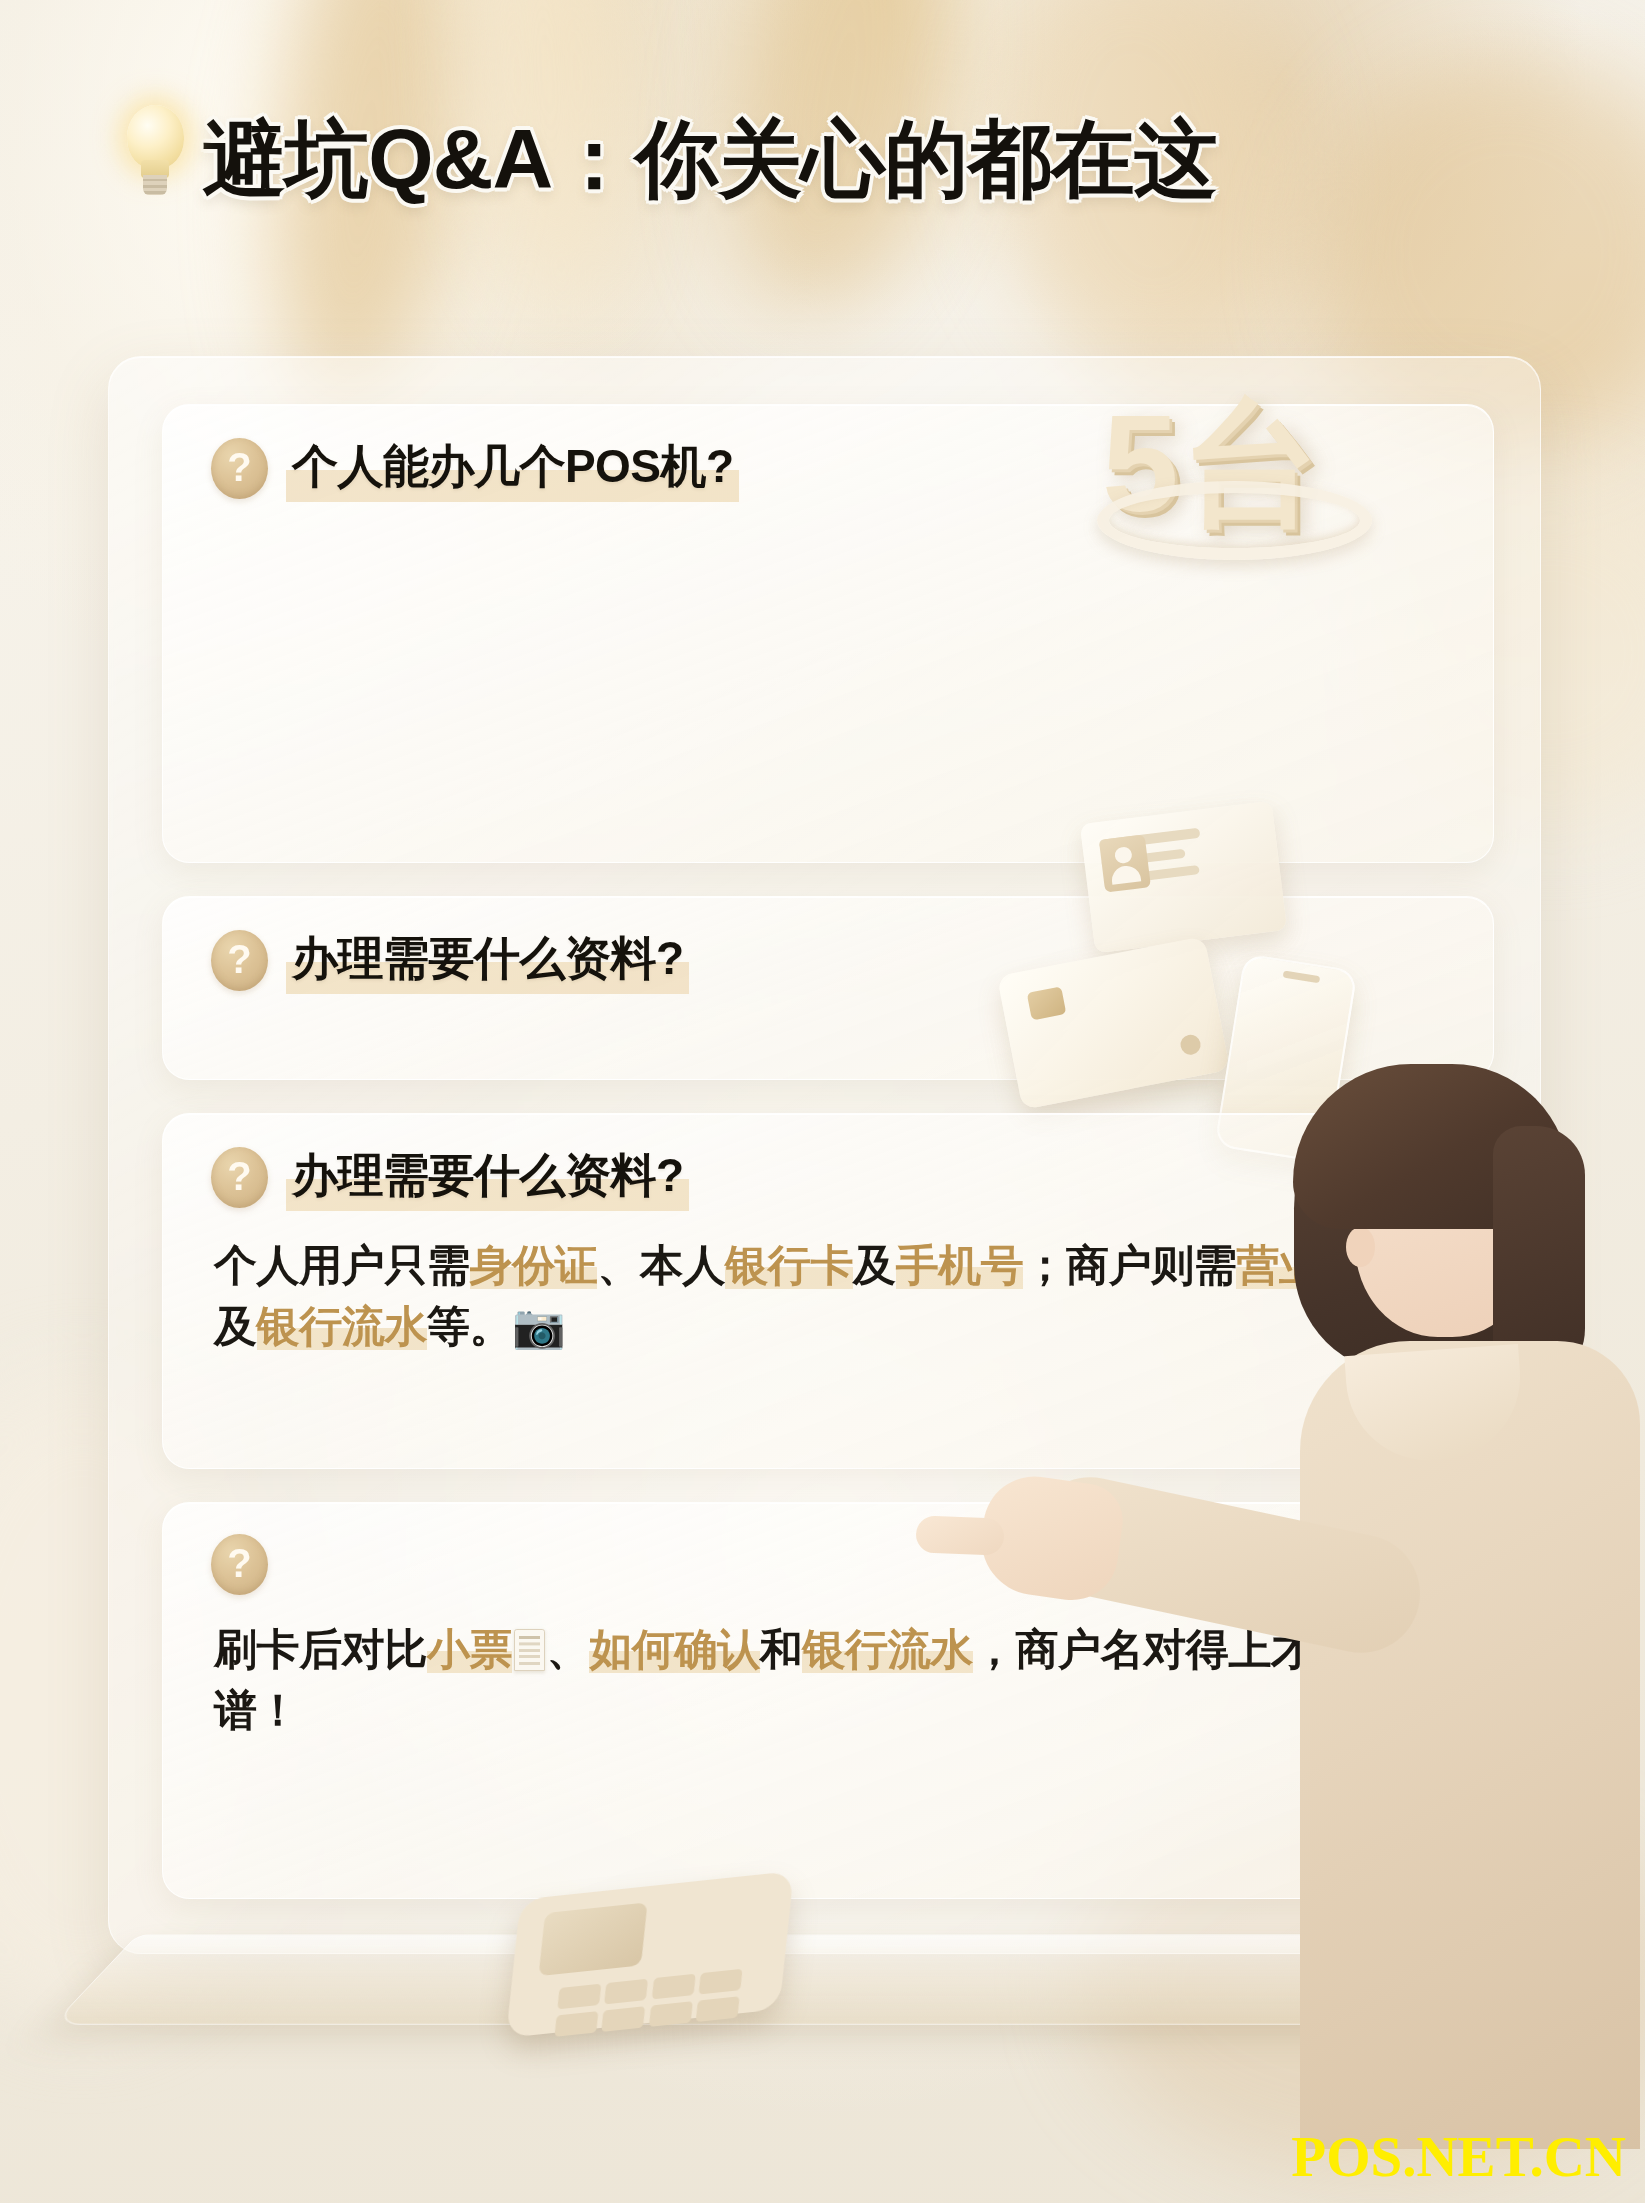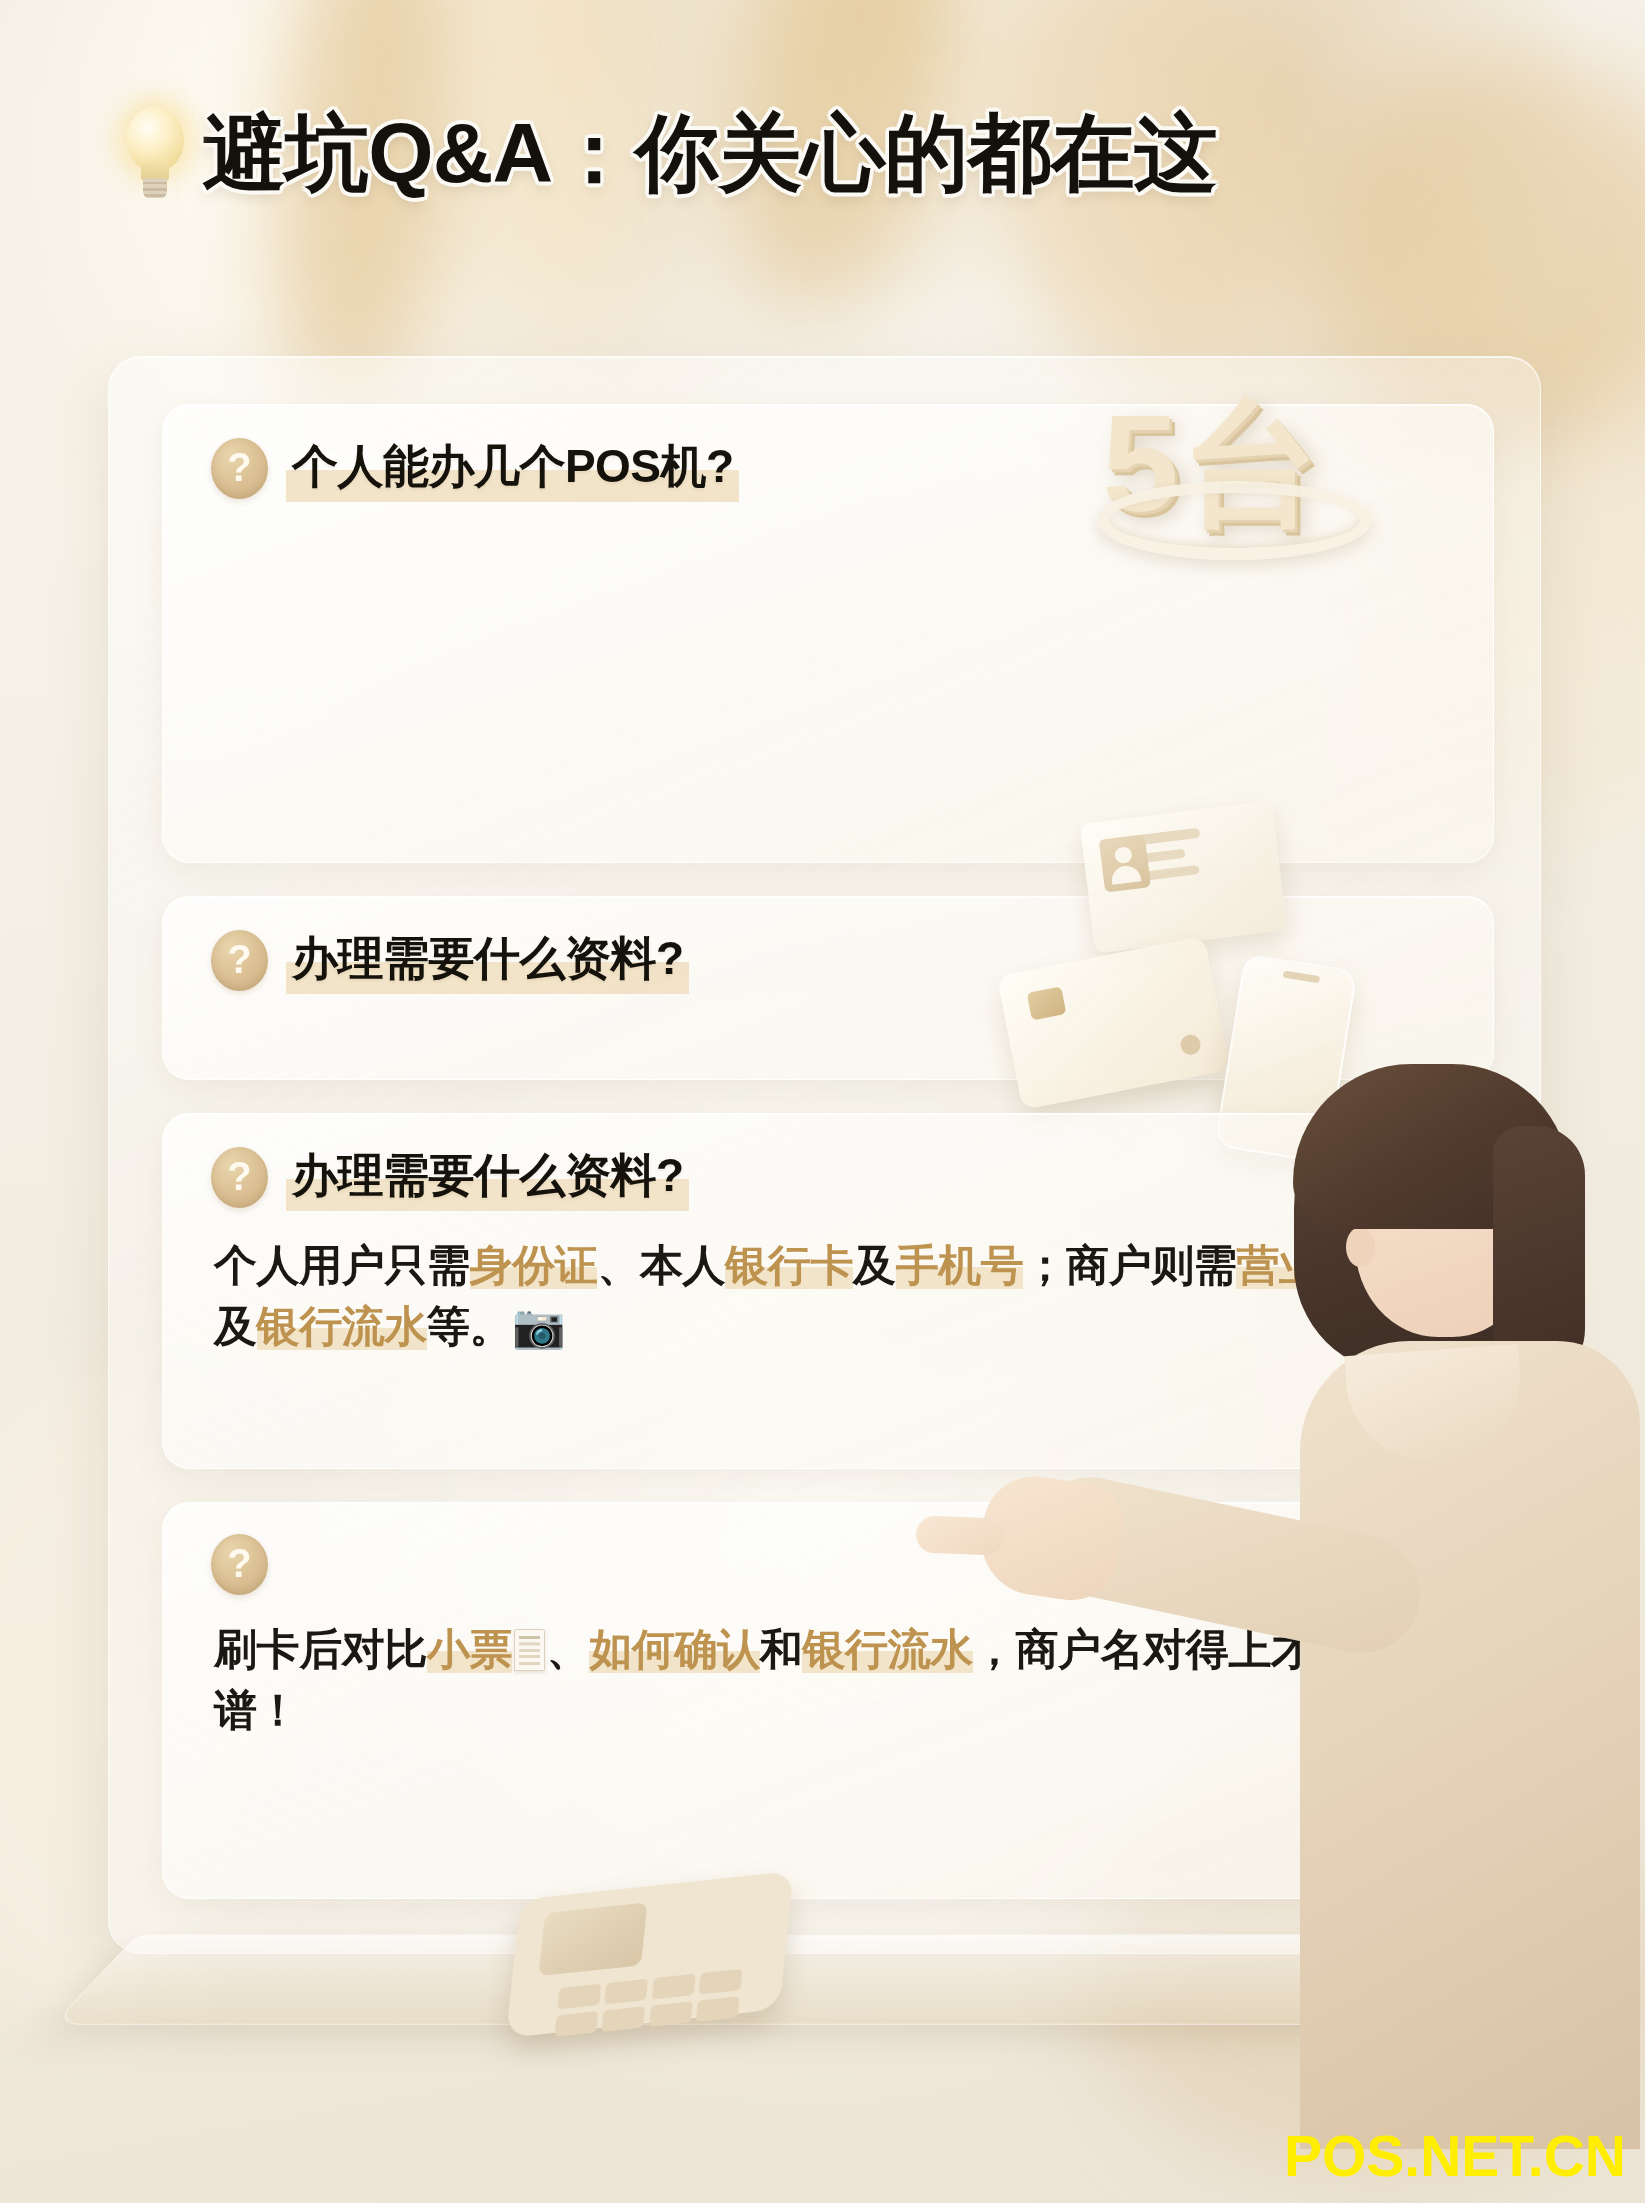--- a/index.html
+++ b/index.html
@@ -42,21 +42,21 @@
   .streak-g { left: -110px; top: 1377px; width: 386px;  height: 643px; background: rgba(246,240,226,0.7); }
   .streak-h { left: 1084px; top: 1791px; width: 588px;  height: 386px; background: rgba(219,190,148,0.35); }
 
   
   #header {
     position: absolute;
     left: 0; top: 103px;
     width: 1606px;
     height: 101px;
     display: flex;
-    align-items: center;
+    align-items: flex-start;
     padding-left: 121px;
   }
   #bulb-icon {
     width: 68px; height: 96px;
     position: relative;
     margin-right: 13px;
     flex: 0 0 auto;
   }
   #bulb-icon .glass {
     position: absolute;
@@ -322,21 +322,21 @@
   #pos-terminal .keys span { background: #e4d5ba; border-radius: 4.6px; display: block; }
 
   
   #watermark {
     position: absolute;
     right: 20px; bottom: 14.7px;
     font-size: 57px;
     font-weight: 700;
     color: #ffee00;
     letter-spacing: 0px;
-    font-family: Liberation Sans, sans-serif;
+    font-family: Liberation Serif, serif;
   }
 </style>
 </head>
 <body>
 
 <div id="poster">
 
   <div class="bg-streak streak-a"></div>
   <div class="bg-streak streak-b"></div>
   <div class="bg-streak streak-c"></div>

